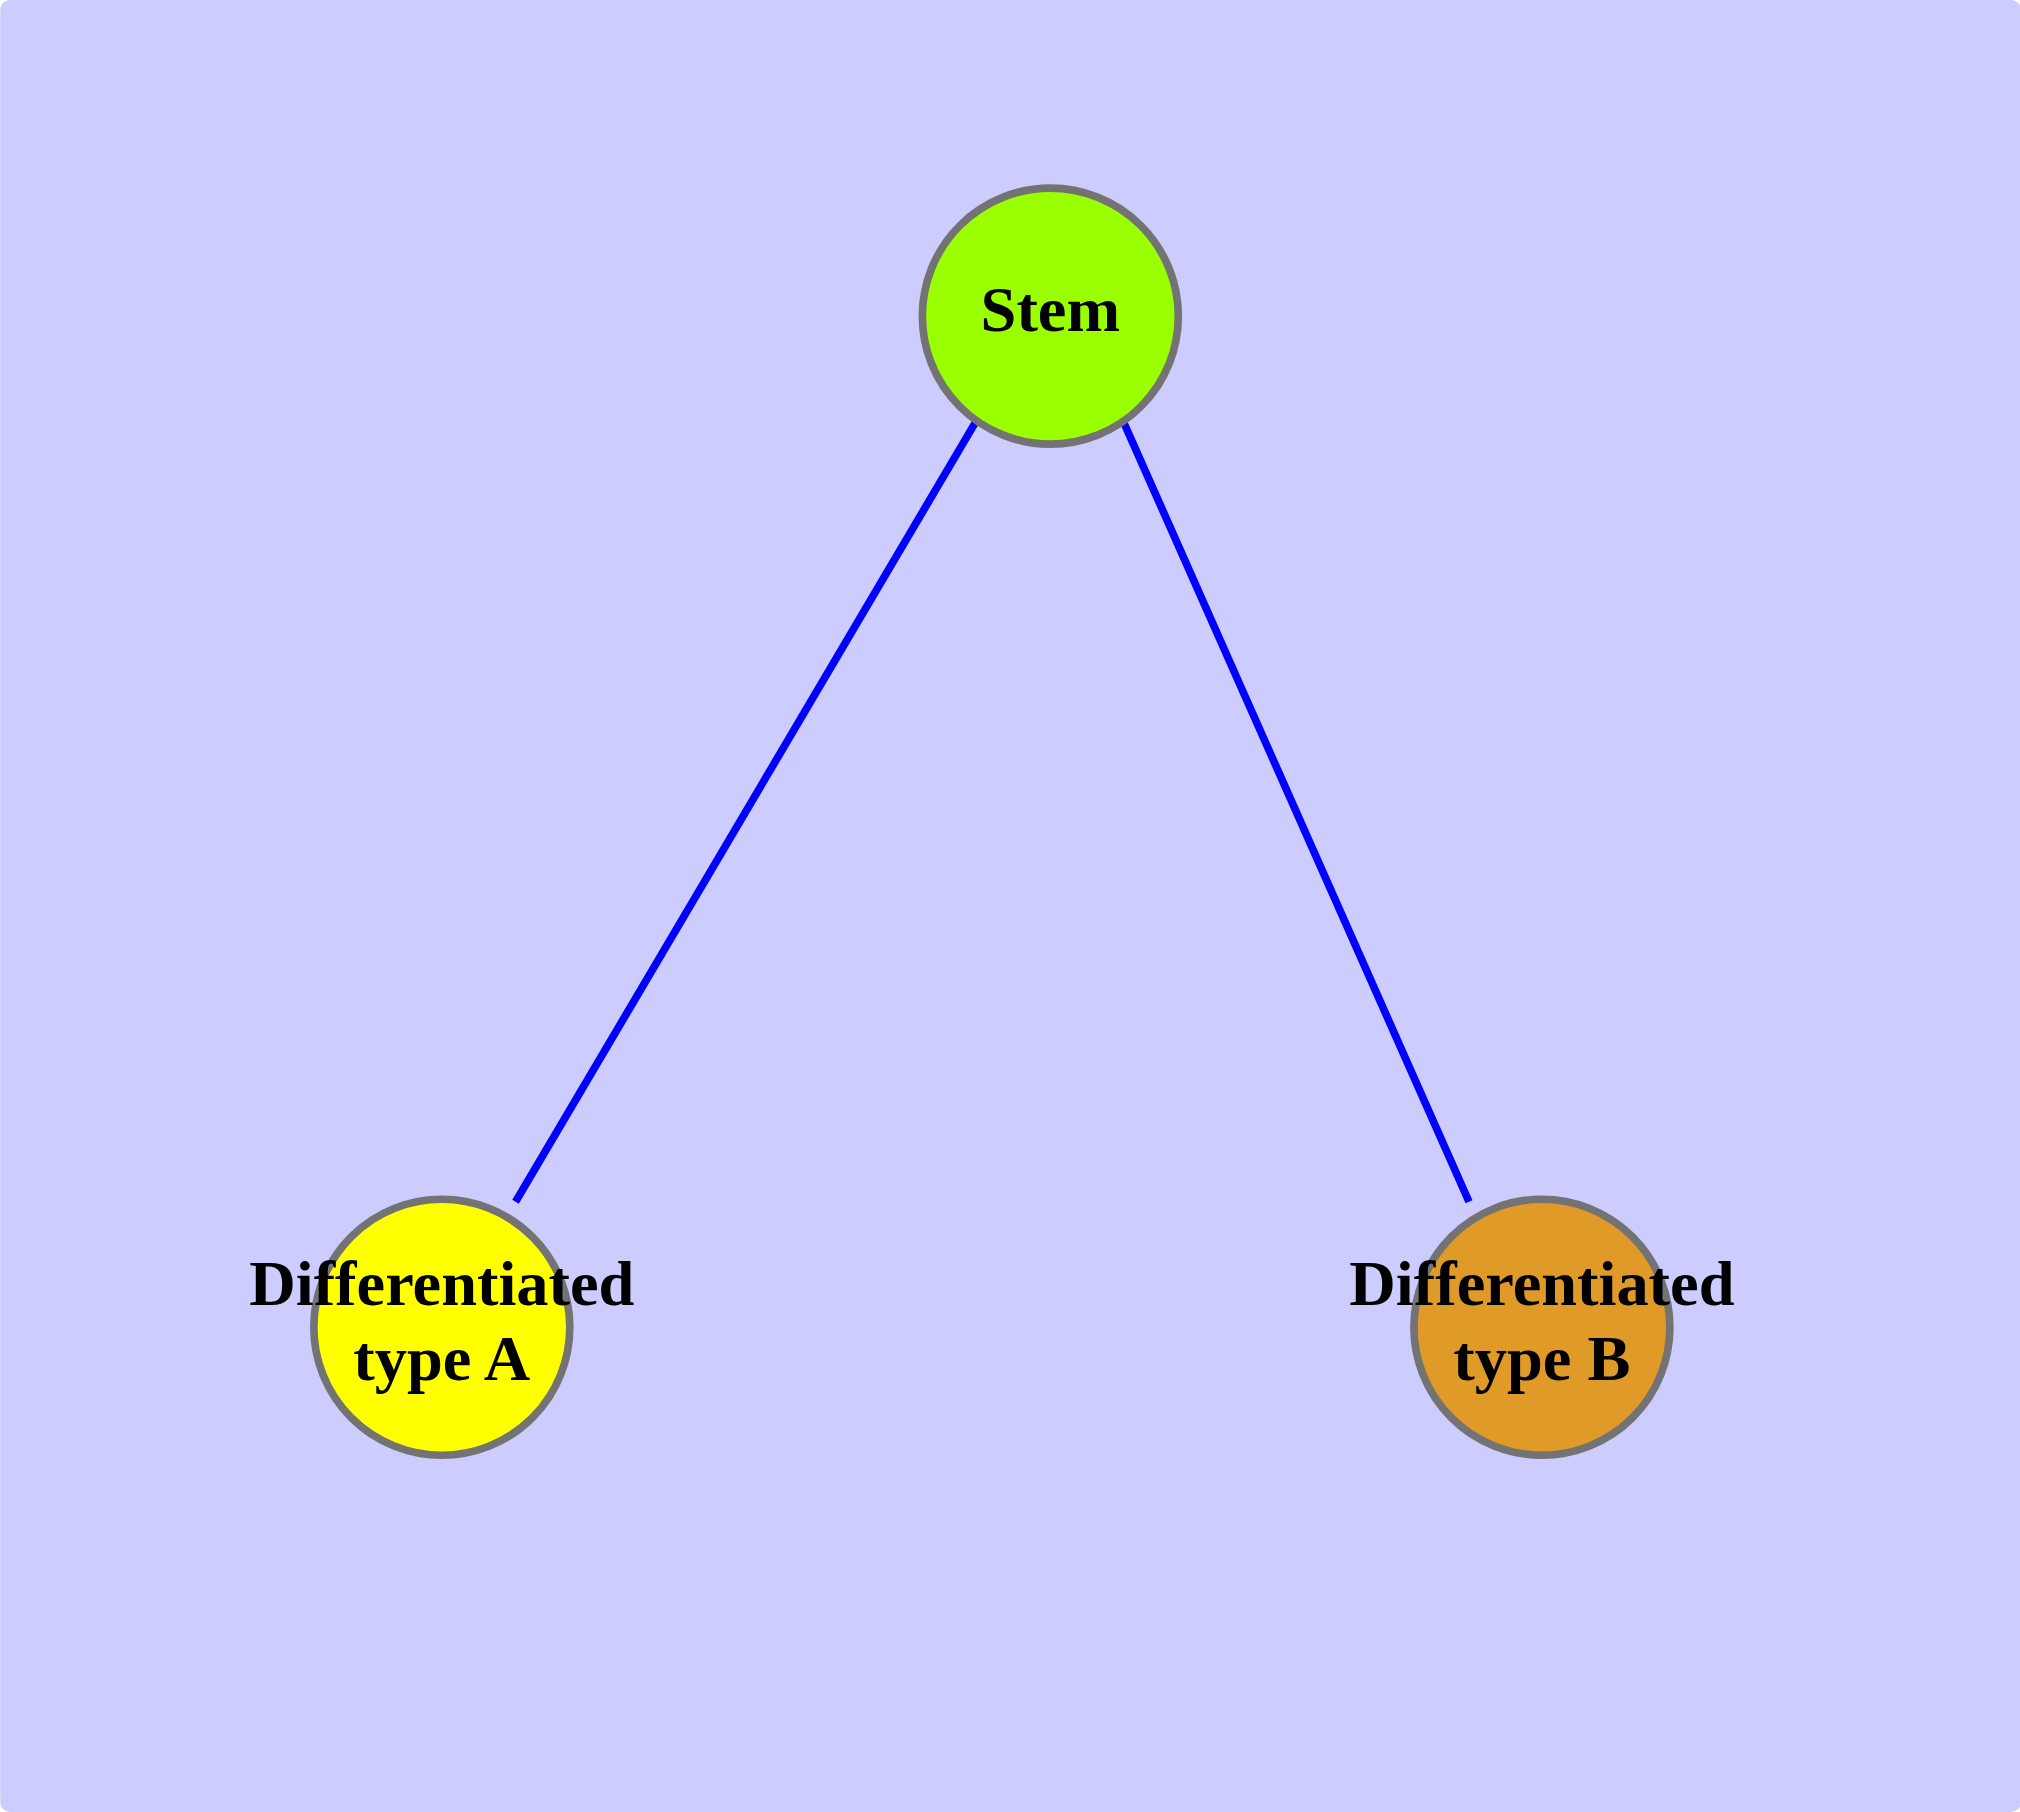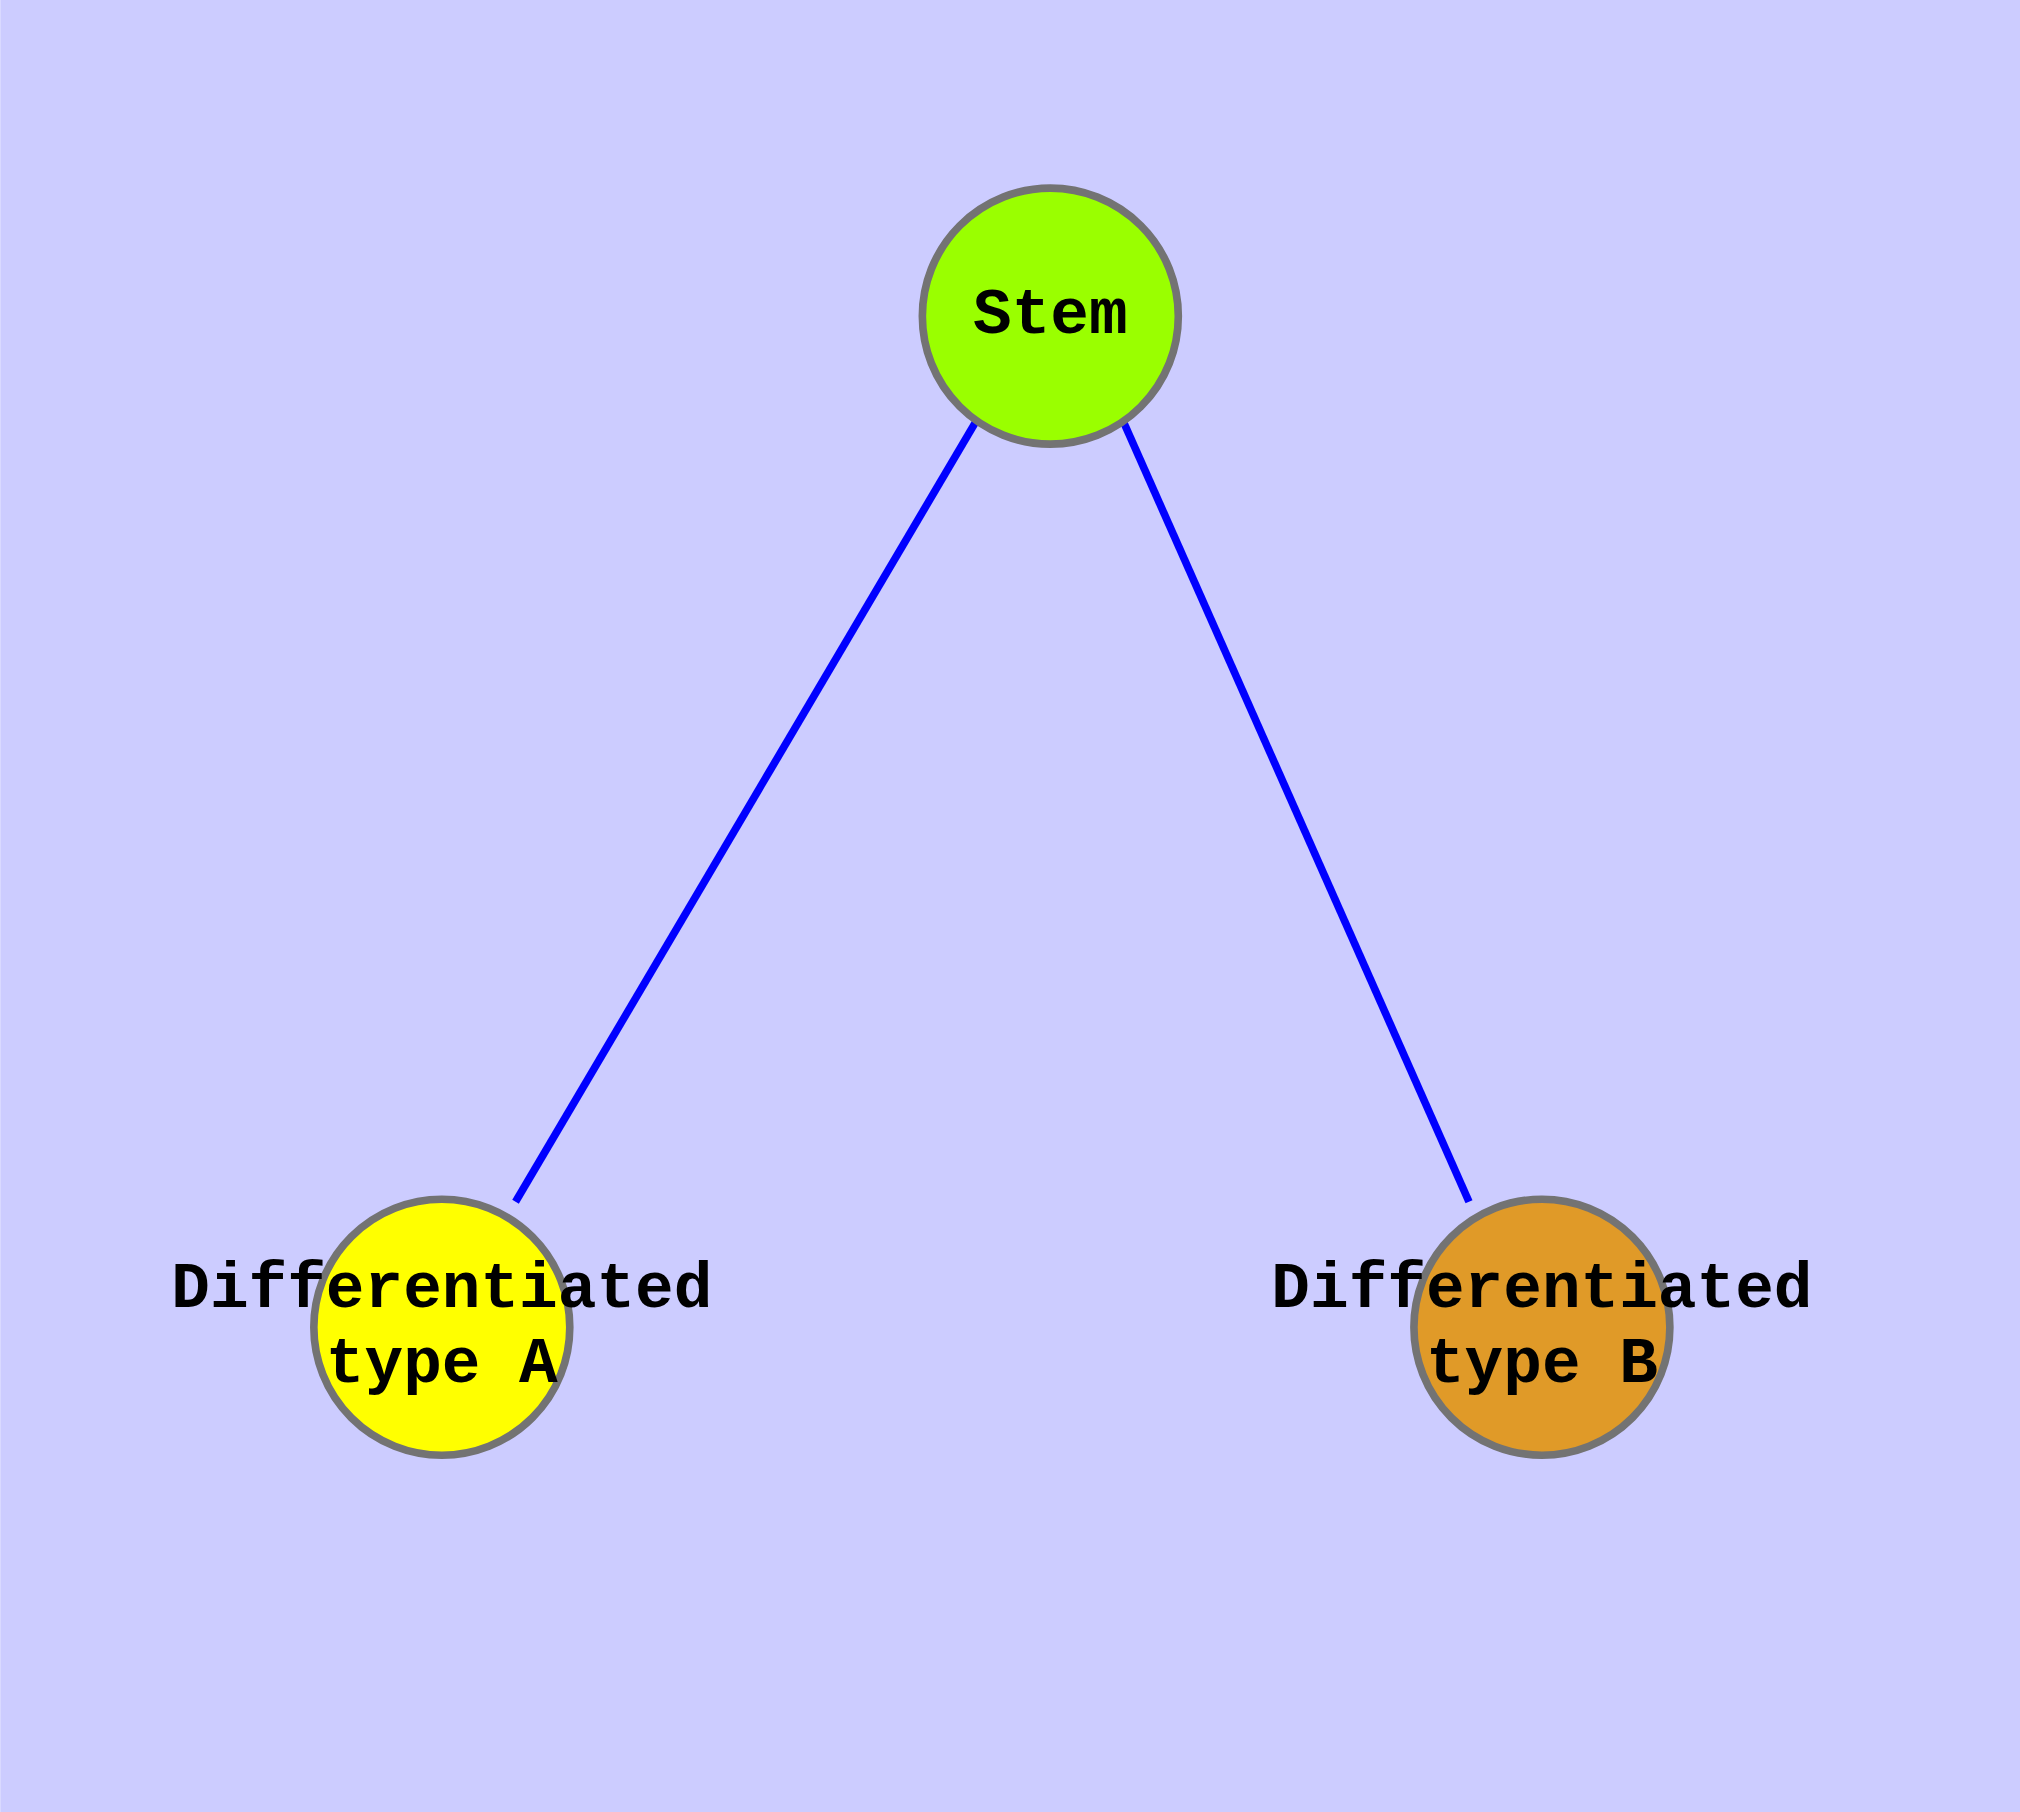--- a/index.html
+++ b/index.html
@@ -6,21 +6,22 @@
   html, body {
     margin: 0;
     padding: 0;
     background: #ffffff;
   }
   #stage {
     position: relative;
     width: 2021px;
     height: 1812px;
     overflow: hidden;
-    font-family: Liberation Mono, monospace;
+    font-family: Liberation Serif, serif;
+    border-radius: 10px;
   }
   #canvas {
     position: absolute;
     left: 0;
     top: 0;
     width: 2021px;
     height: 1812px;
     display: block;
   }
   .node-label {

